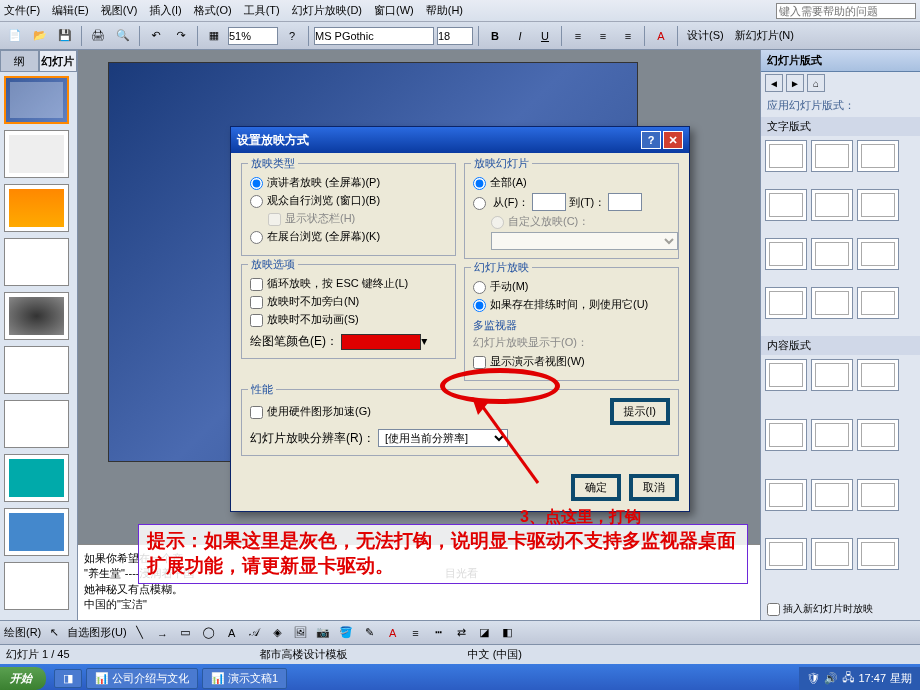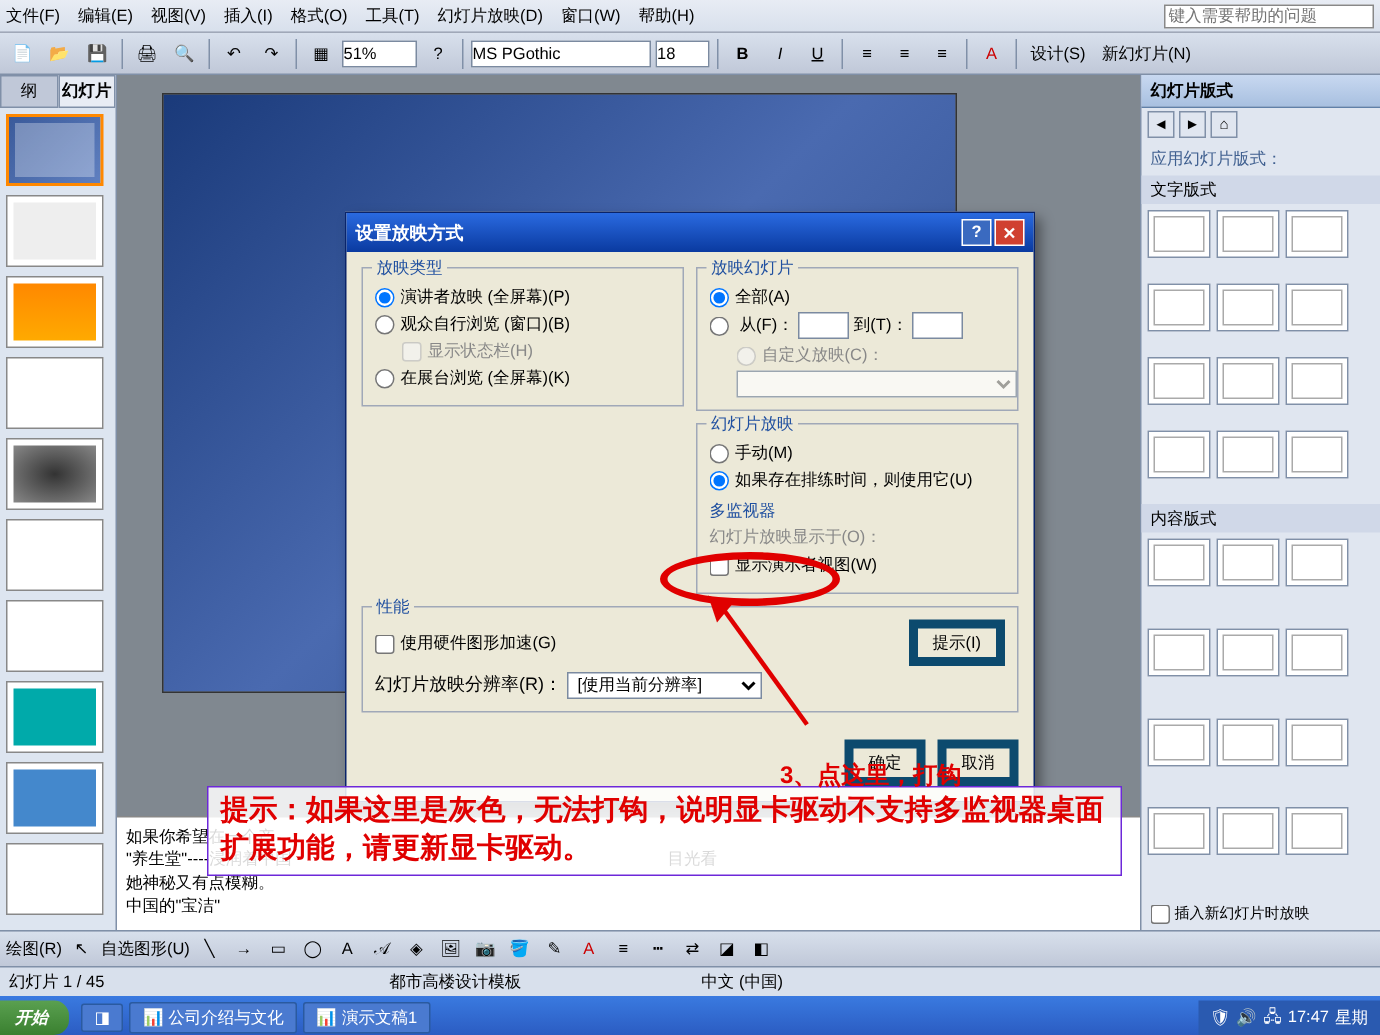--- a/index.html
+++ b/index.html
@@ -37,36 +37,36 @@
 .task-nav { height: 22px; display: flex; align-items: center; padding: 0 4px; gap: 3px; }
 .task-nav span { width: 18px; height: 18px; border: 1px solid #8090a8; display: inline-flex; align-items: center; justify-content: center; font-size: 10px; cursor: pointer; }
 .task-label { font-size: 11px; padding: 4px 6px; color: #406090; }
 .task-section { font-size: 11px; padding: 2px 6px; background: #d0d8e8; }
 .layouts { flex: 1; overflow-y: auto; padding: 4px; display: flex; flex-wrap: wrap; gap: 4px; }
 .layout-item { width: 42px; height: 32px; border: 1px solid #8090a8; background: #fff; cursor: pointer; position: relative; }
 .layout-item::before { content: ""; position: absolute; inset: 3px; border: 1px solid #aaa; }
 .task-check { font-size: 10px; padding: 4px 6px; display: flex; align-items: center; gap: 3px; }
 
 
-.dialog { position: absolute; left: 230px; top: 141px; width: 460px; background: #ece9d8; border: 1px solid #0a246a; box-shadow: 4px 4px 8px rgba(0,0,0,0.4); z-index: 100; }
+.dialog { position: absolute; left: 230px; top: 126px; width: 460px; background: #ece9d8; border: 1px solid #0a246a; box-shadow: 4px 4px 8px rgba(0,0,0,0.4); z-index: 100; }
 .dlg-title { height: 26px; background: linear-gradient(#2a6ae0, #0a3aa0); color: #fff; font-size: 12px; font-weight: bold; display: flex; align-items: center; padding: 0 6px; }
 .dlg-title .dlg-btns { margin-left: auto; display: flex; gap: 2px; }
 .dlg-title .dlg-btns span { width: 20px; height: 18px; background: #d04030; color: #fff; display: inline-flex; align-items: center; justify-content: center; font-size: 11px; cursor: pointer; border: 1px solid #fff; }
 .dlg-title .dlg-btns .help { background: #3a6ac0; }
 .dlg-body { padding: 10px; font-size: 12px; }
 .fieldset { border: 1px solid #a0a8b8; padding: 8px; margin-bottom: 8px; position: relative; }
 .fieldset .legend { position: absolute; top: -8px; left: 6px; background: #ece9d8; padding: 0 3px; color: #2050a0; font-size: 11px; }
 .fieldset label { display: block; margin: 3px 0; font-size: 11px; }
 .fieldset input[type=radio], .fieldset input[type=checkbox] { margin-right: 4px; vertical-align: middle; }
 .fieldset .indent { margin-left: 18px; color: #888; }
 .dlg-row { display: flex; gap: 8px; }
 .dlg-row > div { flex: 1; }
 .color-sel { width: 80px; height: 16px; background: #e00000; border: 1px solid #333; display: inline-block; vertical-align: middle; }
 .sel-box { border: 1px solid #7b8aa0; background: #fff; height: 18px; font-size: 11px; padding: 0 2px; }
-.btn { border: 6px solid #0c4a6e; background: #ece9d8; padding: 2px 10px; font-size: 11px; cursor: pointer; }
+.btn { border: 4px solid #0c4a6e; background: #ece9d8; padding: 2px 10px; font-size: 11px; cursor: pointer; }
 .dlg-footer { display: flex; justify-content: flex-end; gap: 8px; padding: 0 10px 10px; }
 
 
 .red-oval { position: absolute; left: 440px; top: 368px; width: 120px; height: 36px; border: 5px solid #e00000; border-radius: 50%; z-index: 200; pointer-events: none; }
 .red-arrow { position: absolute; left: 472px; top: 397px; width: 76px; height: 92px; z-index: 200; pointer-events: none; }
 .red-arrow svg { width: 100%; height: 100%; overflow: visible; }
 .anno-text { position: absolute; left: 520px; top: 471px; color: #e00000; font-size: 16px; font-weight: bold; z-index: 200; font-family: SimHei, sans-serif; margin-top: 36px; }
 
 .hint-box { position: absolute; left: 138px; top: 524px; width: 610px; height: 60px; background: rgba(255,255,255,0.85); border: 1px solid #6d28d9; padding: 4px 8px; z-index: 150; color: #e00000; font-size: 19px; font-weight: bold; font-family: KaiTi, SimSun, serif; line-height: 1.3; }
 
@@ -246,20 +246,30 @@
   </div>
   <div class="dlg-body">
     <div class="dlg-row">
       <div>
         <div class="fieldset">
           <span class="legend">放映类型</span>
           <label><input type="radio" checked="" style=""><span>演讲者放映 (全屏幕)(P)</span></label>
           <label><input type="radio" style=""><span>观众自行浏览 (窗口)(B)</span></label>
           <label class="indent"><input type="checkbox" disabled="" style=""><span>显示状态栏(H)</span></label>
           <label><input type="radio" style=""><span>在展台浏览 (全屏幕)(K)</span></label>
+        </div>
+        <div class="fieldset">
+          <span class="legend">放映选项</span>
+          <label><input type="checkbox" style=""><span>循环放映，按 ESC 键终止(L)</span></label>
+          <label><input type="checkbox" style=""><span>放映时不加旁白(N)</span></label>
+          <label><input type="checkbox" style=""><span>放映时不加动画(S)</span></label>
+          <div style="margin-top:6px">
+            <span>绘图笔颜色(E)：</span>
+            <span class="color-sel"></span>▾
+          </div>
         </div>
       </div>
       <div>
         <div class="fieldset">
           <span class="legend">放映幻灯片</span>
           <label><input type="radio" checked="" style=""><span>全部(A)</span></label>
           <label><input type="radio" style="">
             <span>从(F)：</span>
             <input class="sel-box" style="width: 34px;">
             <span>到(T)：</span>

